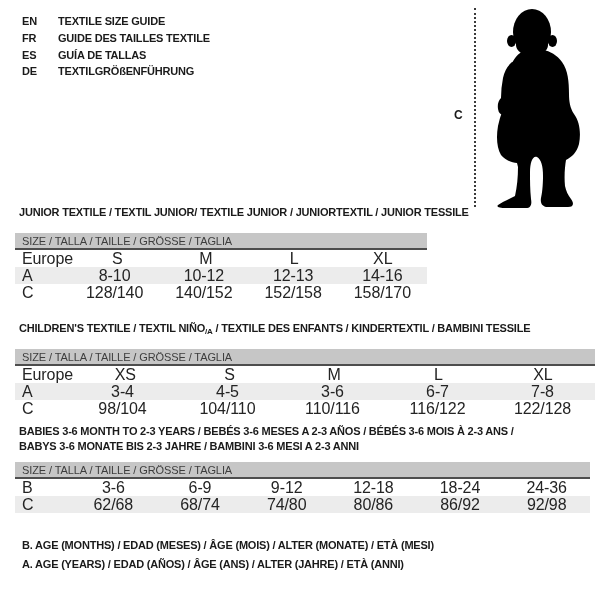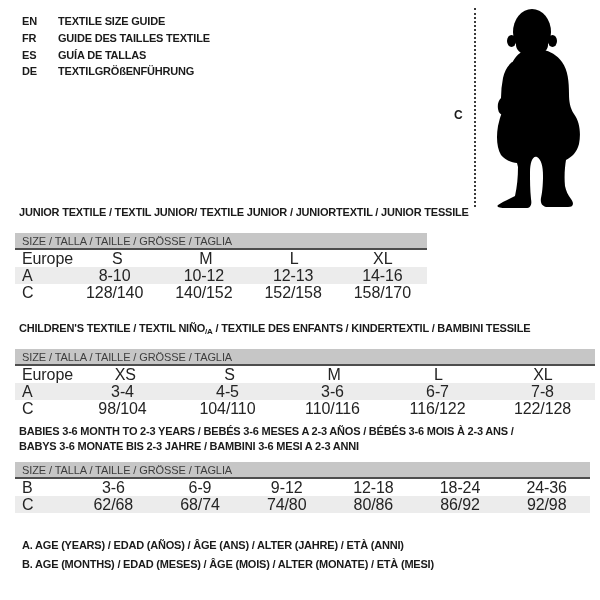--- a/index.html
+++ b/index.html
@@ -173,17 +173,17 @@
           <div class="cell">68/74</div>
           <div class="cell">74/80</div>
           <div class="cell">80/86</div>
           <div class="cell">86/92</div>
           <div class="cell">92/98</div>
         </div>
       </section>
     </div>
 
   <div class="footnotes" id="footnotes">
+      <div class="footnote-line">B. AGE (MONTHS) / EDAD (MESES) / ÂGE (MOIS) / ALTER (MONATE) / ETÀ (MESI)</div>
       <div class="footnote-line">A. AGE (YEARS) / EDAD (AÑOS) / ÂGE (ANS) / ALTER (JAHRE) / ETÀ (ANNI)</div>
-      <div class="footnote-line">B. AGE (MONTHS) / EDAD (MESES) / ÂGE (MOIS) / ALTER (MONATE) / ETÀ (MESI)</div>
     </div>
 
 </div>
 
 </body></html>

